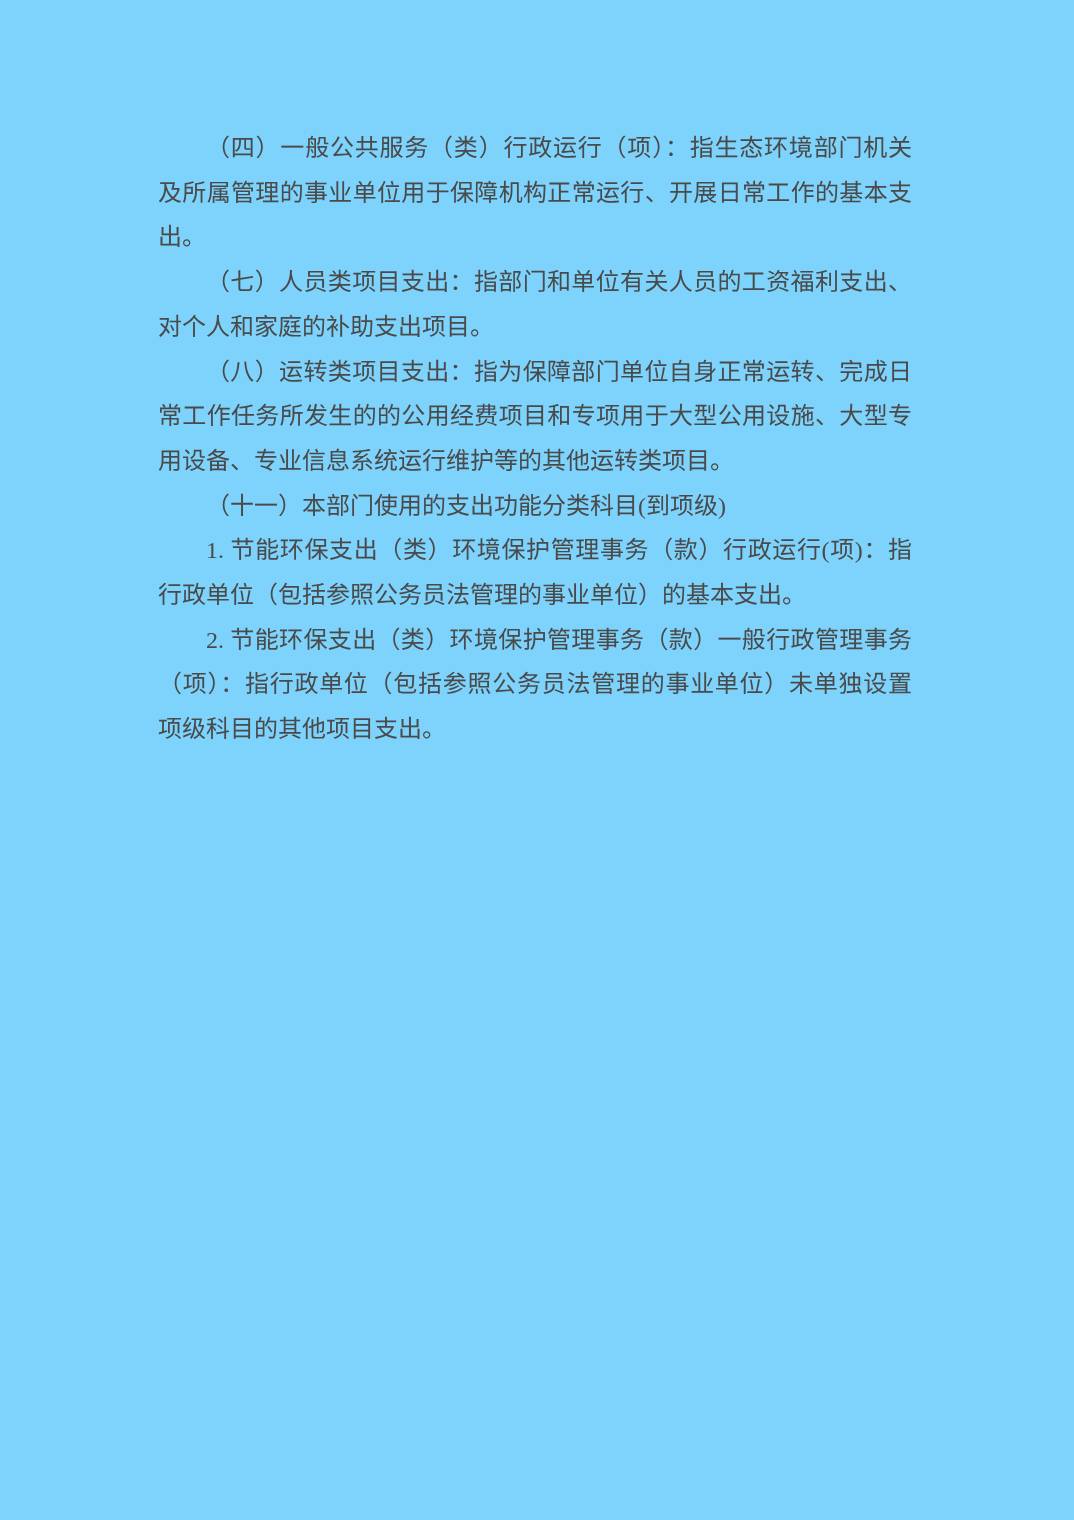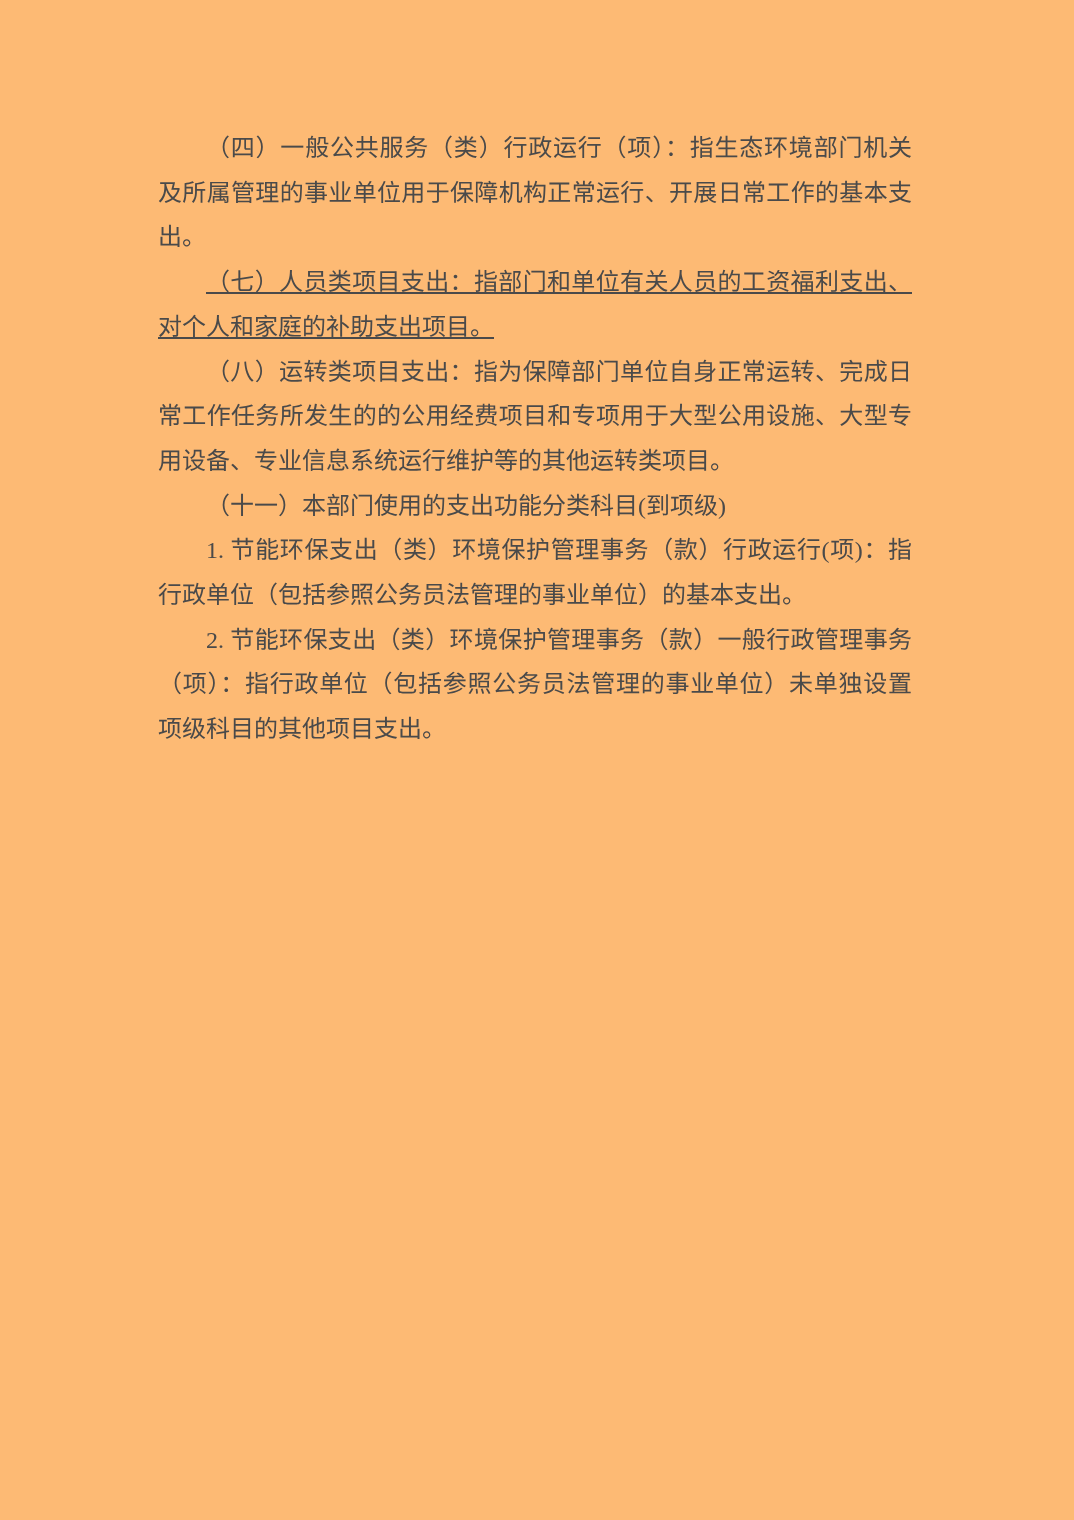--- a/index.html
+++ b/index.html
@@ -29,22 +29,22 @@
     text-align: justify;
     text-justify: inter-character;
     text-indent: 2em;
     word-break: break-all;
     font-weight: 400;
   }
 </style>
 </head>
 <body>
 
-<div class="page" style="background: #fdba74;">
+<div class="page" style="background: #7dd3fc;">
   <div class="doc-body" id="doc-body">
       <p class="para" style="color: rgb(74, 74, 74);">（四）一般公共服务（类）行政运行（项）：指生态环境部门机关及所属管理的事业单位用于保障机构正常运行、开展日常工作的基本支出。</p>
-      <p class="para" style="color: rgb(74, 74, 74); text-decoration: underline;">（七）人员类项目支出：指部门和单位有关人员的工资福利支出、对个人和家庭的补助支出项目。</p>
+      <p class="para" style="color: rgb(74, 74, 74);">（七）人员类项目支出：指部门和单位有关人员的工资福利支出、对个人和家庭的补助支出项目。</p>
       <p class="para" style="color: rgb(74, 74, 74);">（八）运转类项目支出：指为保障部门单位自身正常运转、完成日常工作任务所发生的的公用经费项目和专项用于大型公用设施、大型专用设备、专业信息系统运行维护等的其他运转类项目。</p>
       <p class="para" style="color: rgb(74, 74, 74);">（十一）本部门使用的支出功能分类科目(到项级)</p>
       <p class="para" style="color: rgb(74, 74, 74);">1. 节能环保支出（类）环境保护管理事务（款）行政运行(项)：指行政单位（包括参照公务员法管理的事业单位）的基本支出。</p>
       <p class="para" style="color: rgb(74, 74, 74);">2. 节能环保支出（类）环境保护管理事务（款）一般行政管理事务（项）：指行政单位（包括参照公务员法管理的事业单位）未单独设置项级科目的其他项目支出。</p>
     </div>
 </div>
 
 </body></html>

